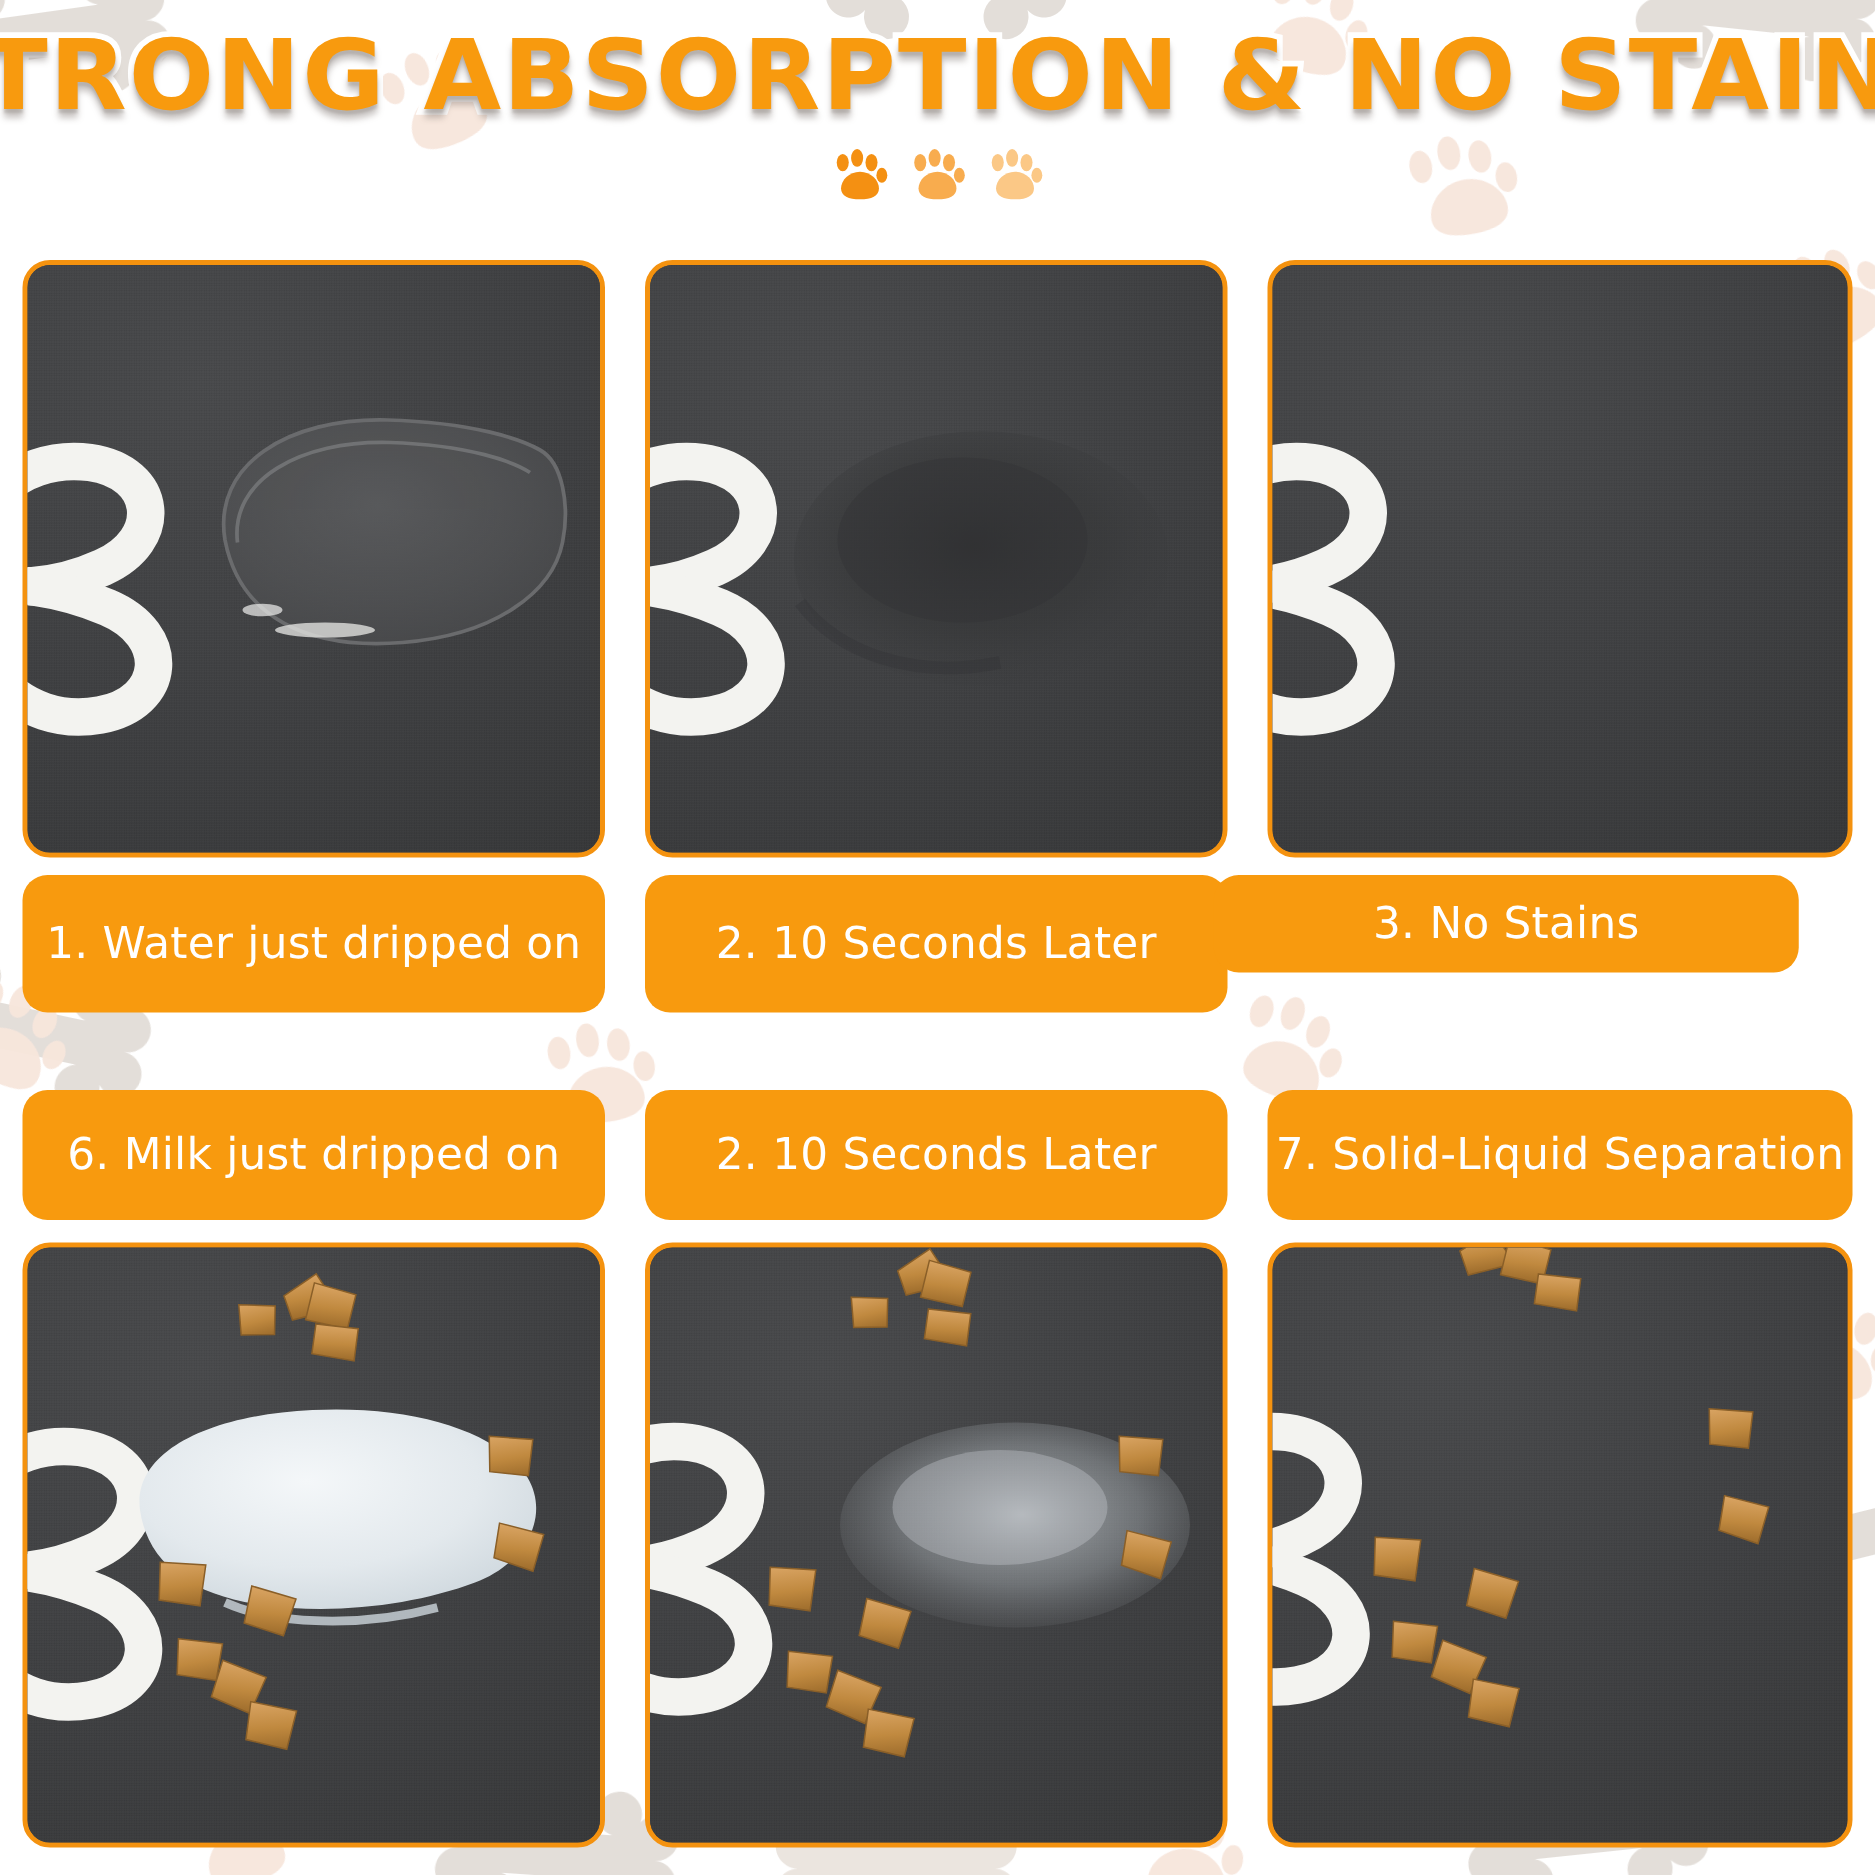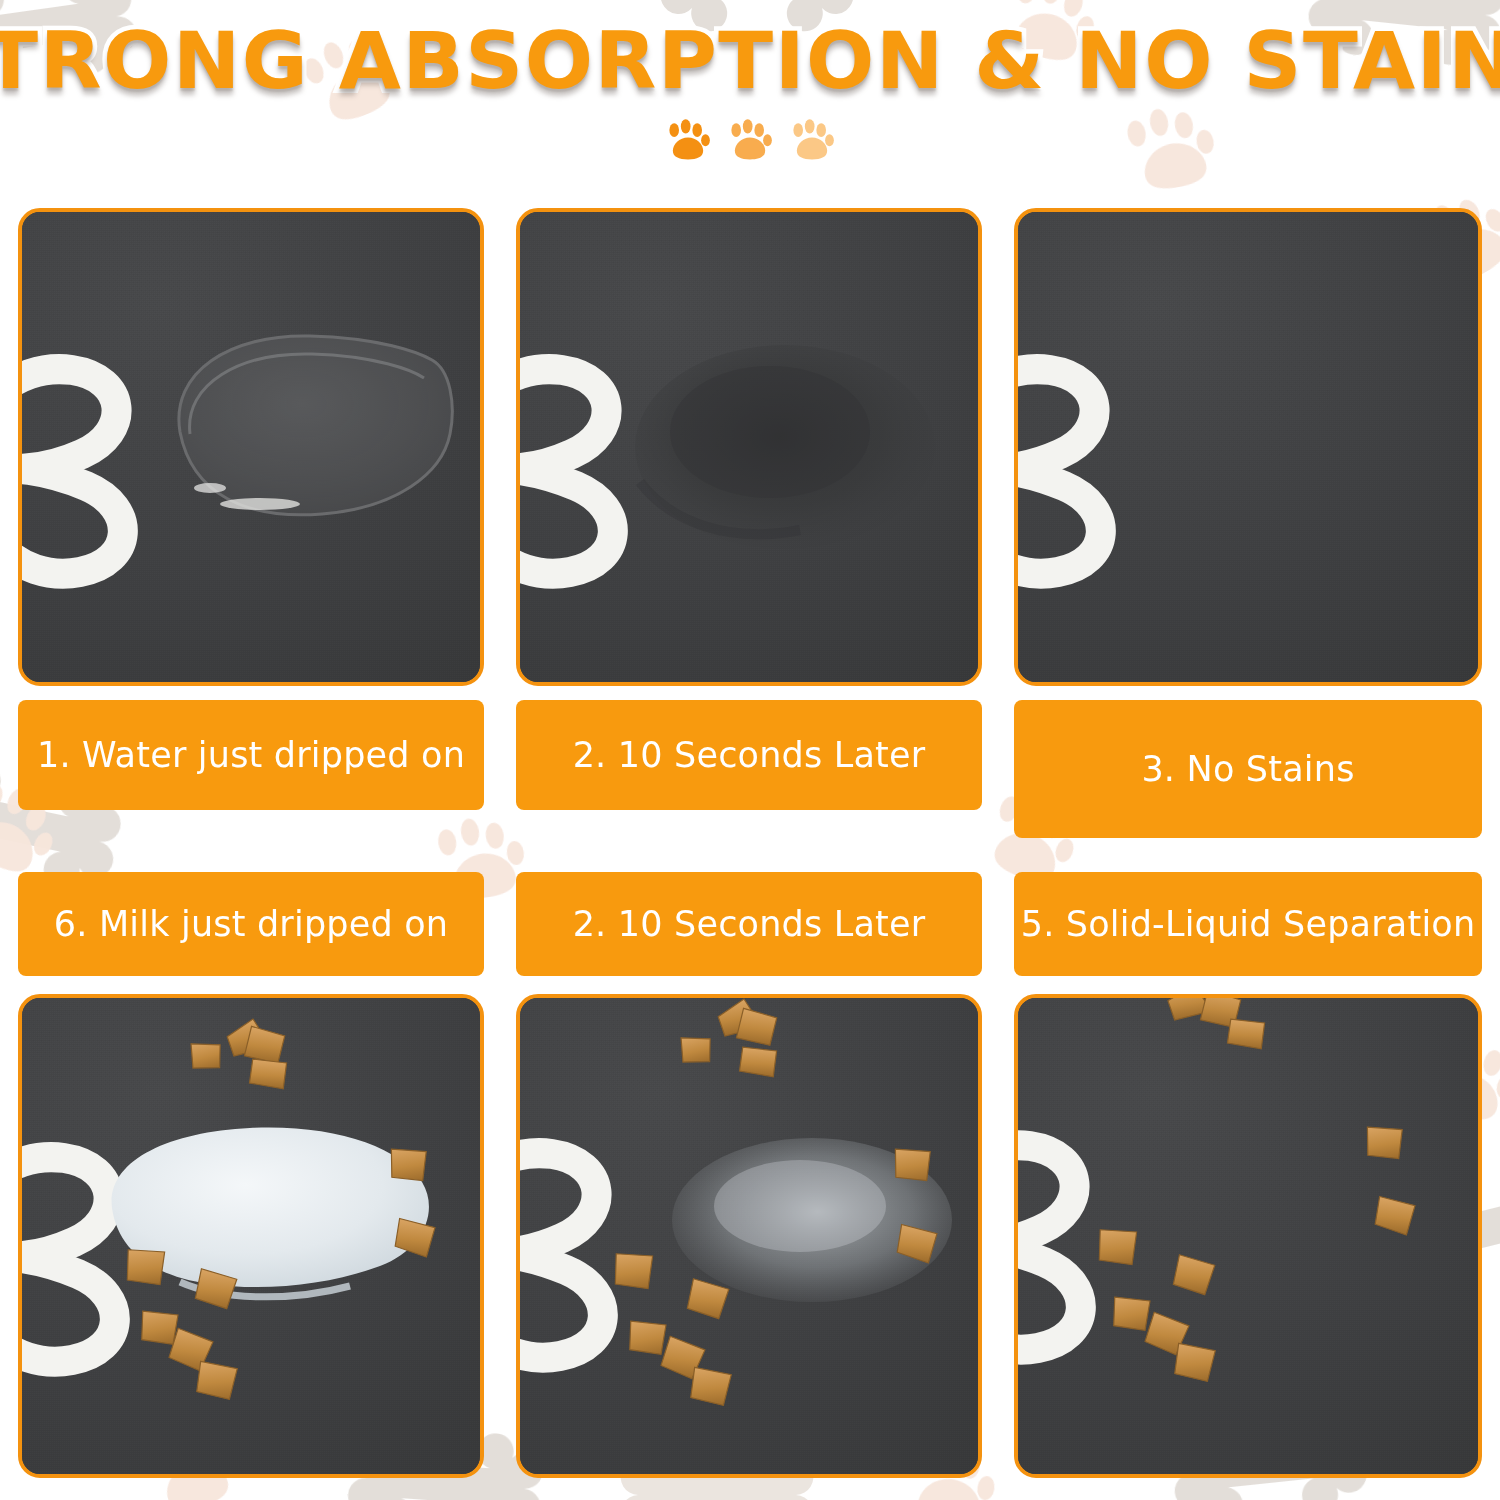--- a/index.html
+++ b/index.html
@@ -61,21 +61,21 @@
       repeating-linear-gradient(90deg, rgba(255,255,255,0.012) 0 1px, rgba(0,0,0,0.012) 1px 2px),
       radial-gradient(120% 110% at 30% 20%, #47484a 0%, #3d3e40 55%, #353637 100%);
   }
   
   .logo-b{position:absolute;}
 
   .caption{
     position:absolute;
     box-sizing:border-box;
     background:#F89A0E;
-    border-radius:8px;
+    border-radius:20px;
     display:flex;align-items:center;justify-content:center;
     color:#ffffff;
     font-family:"DejaVu Sans", sans-serif;
     font-size:35px;
     font-weight:500;
     letter-spacing:0.2px;
     text-align:center;
     padding:0 14px;
     white-space:nowrap;
   }
@@ -224,21 +224,21 @@
 
   <div class="photo" style="left:1014px;top:208px;width:468px;height:478px;">
     <div class="mat"></div>
     <svg class="logo-b" style="left:-88px;top:110px;" width="240" height="300" viewBox="0 0 240 300">
       <g fill="none" stroke="#f3f3f0" stroke-width="30" stroke-linecap="round">
         <path d="M40 140 C10 90 60 40 120 48 C175 56 180 110 130 132 C90 150 50 150 40 140 Z"></path>
         <path d="M40 150 C10 205 65 262 128 250 C182 240 186 186 134 164 C96 148 52 142 40 150 Z"></path>
       </g>
     </svg>
   </div>
-  <div class="caption" style="left:1014px;top:700px;width:468px;height:138px;">
+  <div class="caption" style="left:971px;top:700px;width:468px;height:78px;">
     <span>3. No Stains</span>
   </div>
 
   <div class="caption" style="left:18px;top:872px;width:466px;height:104px;">
     <span>6. Milk just dripped on</span>
   </div>
   <div class="photo" style="left:18px;top:994px;width:466px;height:484px;">
     <div class="mat"></div>
     <svg class="logo-b" style="left:-78px;top:112px;" width="240" height="300" viewBox="0 0 240 300">
       <g fill="none" stroke="#f3f3f0" stroke-width="30" stroke-linecap="round">
@@ -316,21 +316,21 @@
         <path d="M98 254 l36 6 l-8 32 l-32 -8 z" transform="rotate(-6 114 272)"></path>
         <path d="M172 282 l36 8 l-8 30 l-32 -8 z" transform="rotate(4 190 302)"></path>
         <path d="M114 320 l34 10 l-10 28 l-30 -10 z" transform="rotate(-10 130 340)"></path>
         <path d="M148 340 l36 10 l-10 30 l-32 -10 z" transform="rotate(6 166 360)"></path>
         <path d="M176 368 l36 10 l-10 30 l-32 -10 z" transform="rotate(-4 194 388)"></path>
       </g>
     </svg>
   </div>
 
   <div class="caption" style="left:1014px;top:872px;width:468px;height:104px;">
-    <span>5. Solid-Liquid Separation</span>
+    <span>7. Solid-Liquid Separation</span>
   </div>
   <div class="photo" style="left:1014px;top:994px;width:468px;height:484px;">
     <div class="mat"></div>
     <svg class="logo-b" style="left:-108px;top:100px;" width="240" height="300" viewBox="0 0 240 300">
       <g fill="none" stroke="#f3f3f0" stroke-width="30" stroke-linecap="round">
         <path d="M40 140 C10 90 60 40 120 48 C175 56 180 110 130 132 C90 150 50 150 40 140 Z"></path>
         <path d="M40 150 C10 205 65 262 128 250 C182 240 186 186 134 164 C96 148 52 142 40 150 Z"></path>
       </g>
     </svg>
     <svg class="kibble" style="left:0;top:0;" width="468" height="484" viewBox="0 0 468 484">

